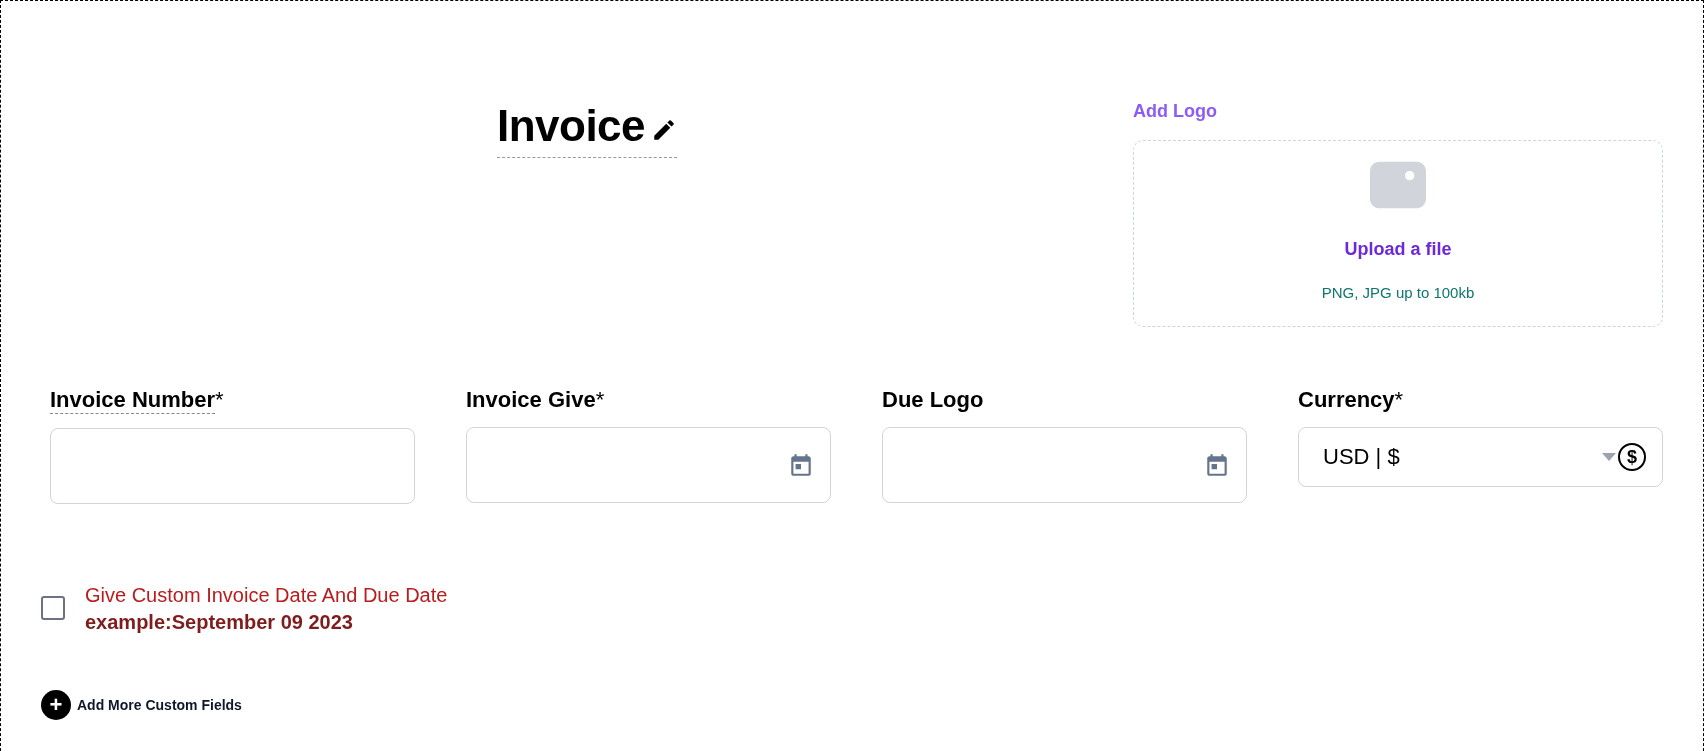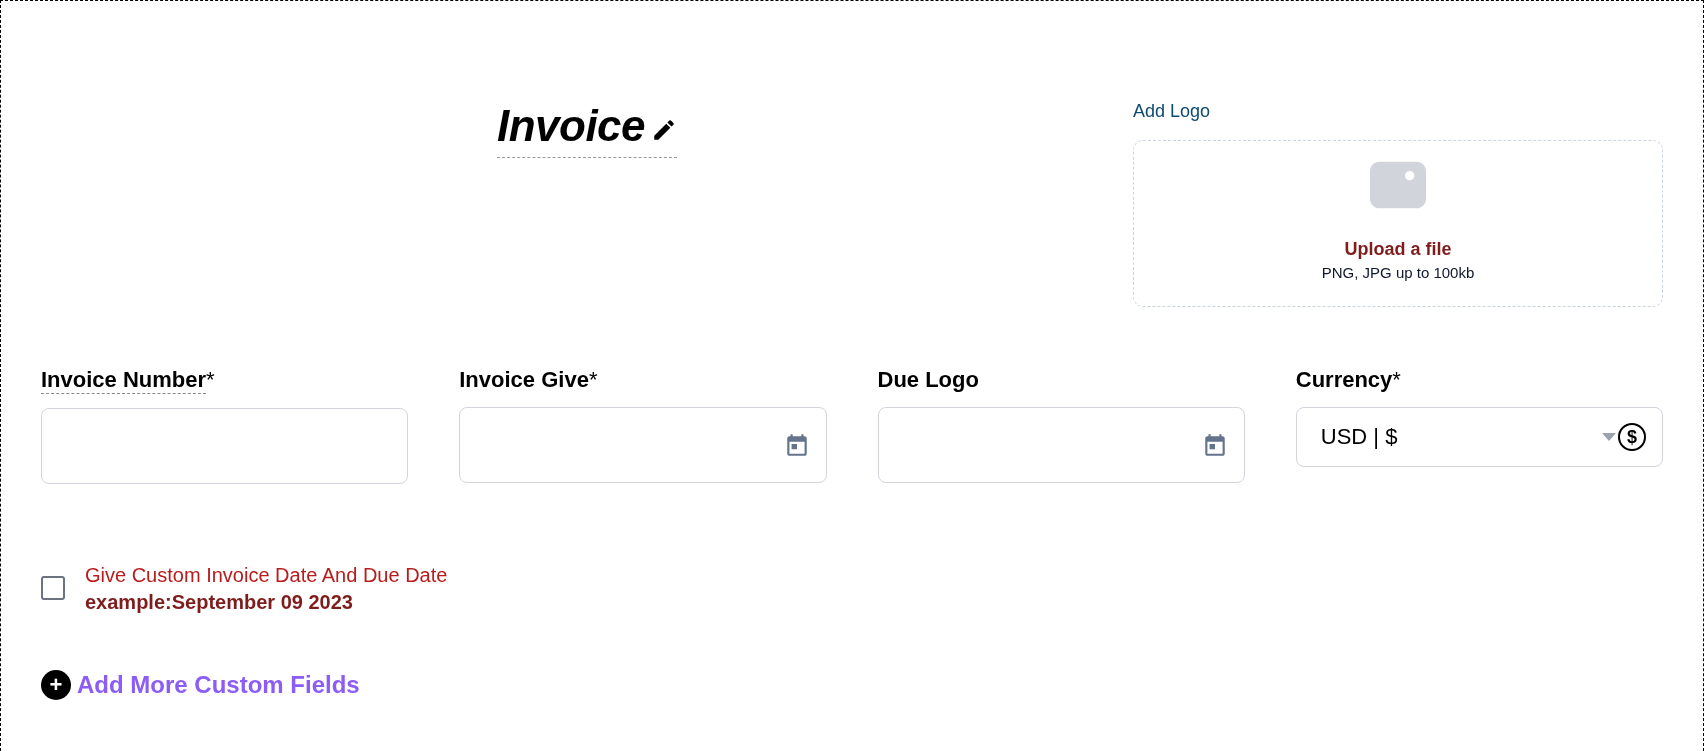--- a/index.html
+++ b/index.html
@@ -24,21 +24,20 @@
       display: flex;
       justify-content: space-between;
       align-items: flex-start;
       margin-bottom: 60px;
     }
     .title-wrap {
       flex: 1;
       display: flex;
       justify-content: center;
       padding-top: 60px;
-      font-style: italic;
     }
     .title-inner {
       border-bottom: 1.5px dashed #999;
       padding-bottom: 6px;
       display: flex;
       align-items: center;
       gap: 6px;
     }
     .title-text {
       font-size: 44px;
@@ -52,53 +51,54 @@
       display: inline-block;
       position: relative;
       top: 4px;
     }
     .logo-section {
       width: 530px;
       padding-top: 60px;
     }
     .logo-label {
       font-size: 18px;
-      font-weight: 400;
-      color: #0c4a6e;
+      font-weight: 700;
+      color: #8b5cf6;
       margin-bottom: 18px;
     }
     .upload-box {
       border: 1.5px dashed #cbd5e1;
       border-radius: 10px;
       padding: 20px 20px 24px 20px;
       text-align: center;
       cursor: pointer;
     }
     .img-placeholder {
       width: 56px;
       height: 48px;
       margin: 0 auto 30px auto;
       display: block;
       fill: #d1d5db;
     }
     .upload-link {
-      color: #7f1d1d;
+      color: #6d28d9;
       font-size: 18px;
       font-weight: 600;
-      margin-bottom: 4px;
+      margin-bottom: 24px;
       display: block;
     }
     .upload-hint {
-      color: #0f172a;
+      color: #0f766e;
       font-size: 15px;
     }
     .fields-row {
       display: flex;
       gap: 51px;
       margin-bottom: 80px;
+      margin-left: 9px;
     }
     .field {
       flex: 1;
       min-width: 0;
     }
     .field-label {
       font-size: 22px;
       font-weight: 800;
       color: #000;
       margin-bottom: 14px;
@@ -208,23 +208,23 @@
       border-radius: 50%;
       color: #fff;
       display: flex;
       align-items: center;
       justify-content: center;
       font-size: 22px;
       font-weight: 700;
       flex-shrink: 0;
     }
     .add-more-text {
-      font-size: 24px;
-      font-weight: 700;
-      color: #8b5cf6;
+      font-size: 14px;
+      font-weight: 700;
+      color: #0f172a;
     }
   </style>
 </head>
 <body>
 
 <div class="container">
 
   <div class="top-section">
     <div class="title-wrap">
       <div class="title-inner">

